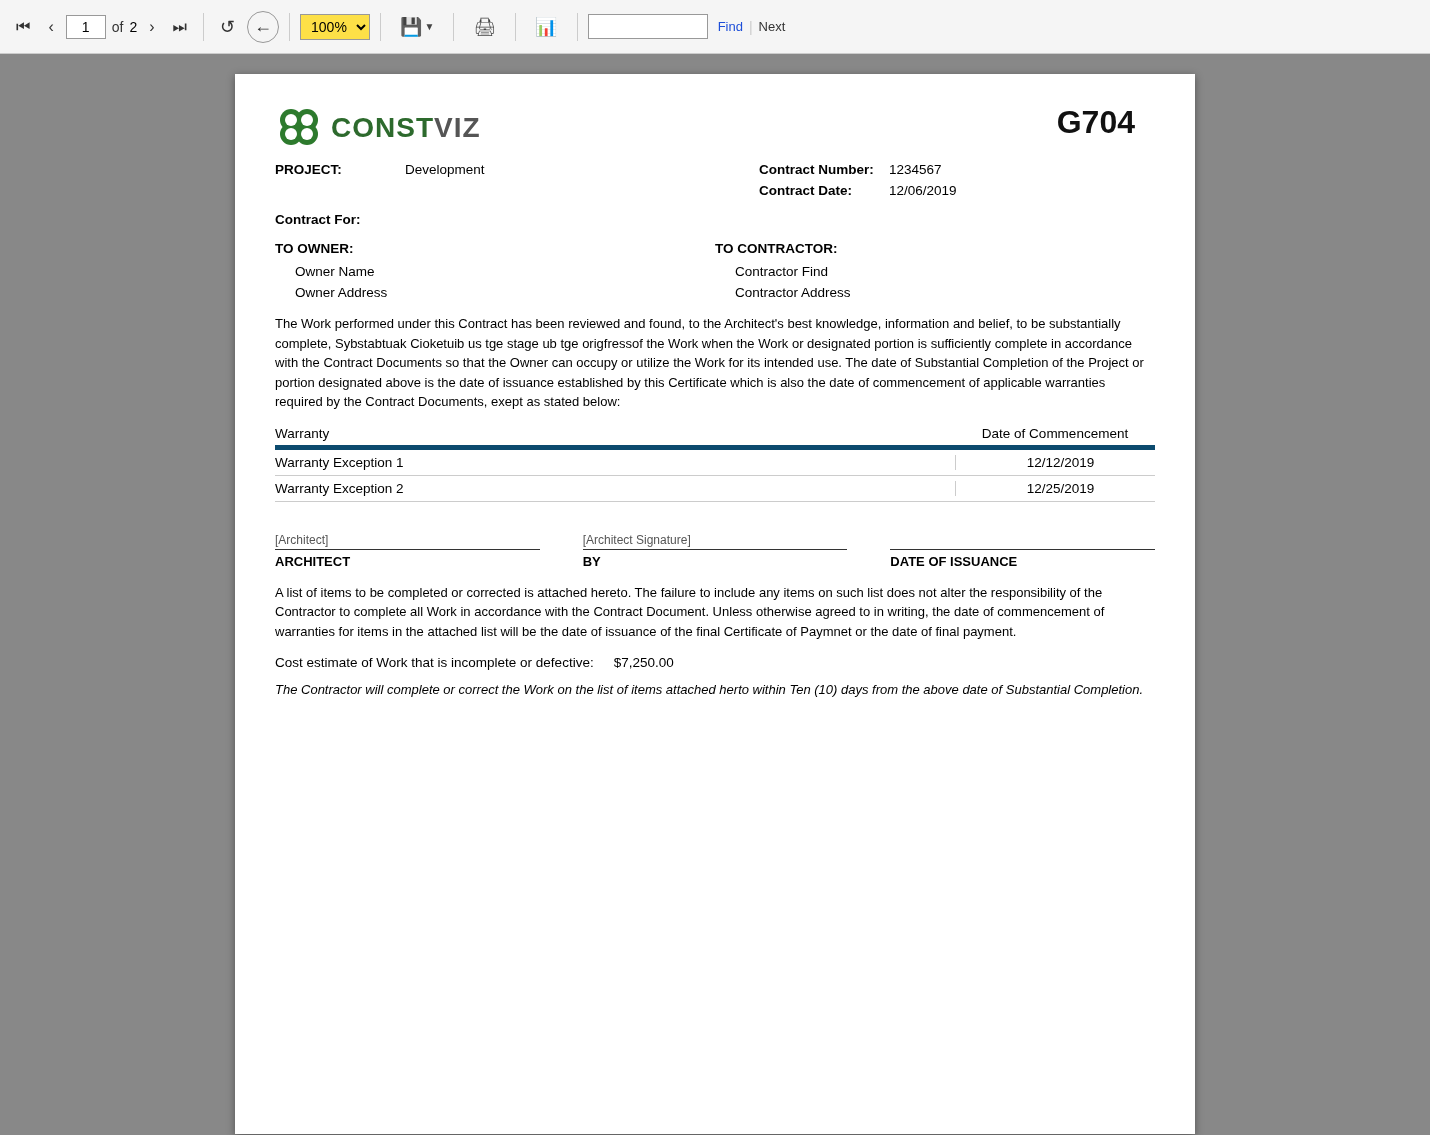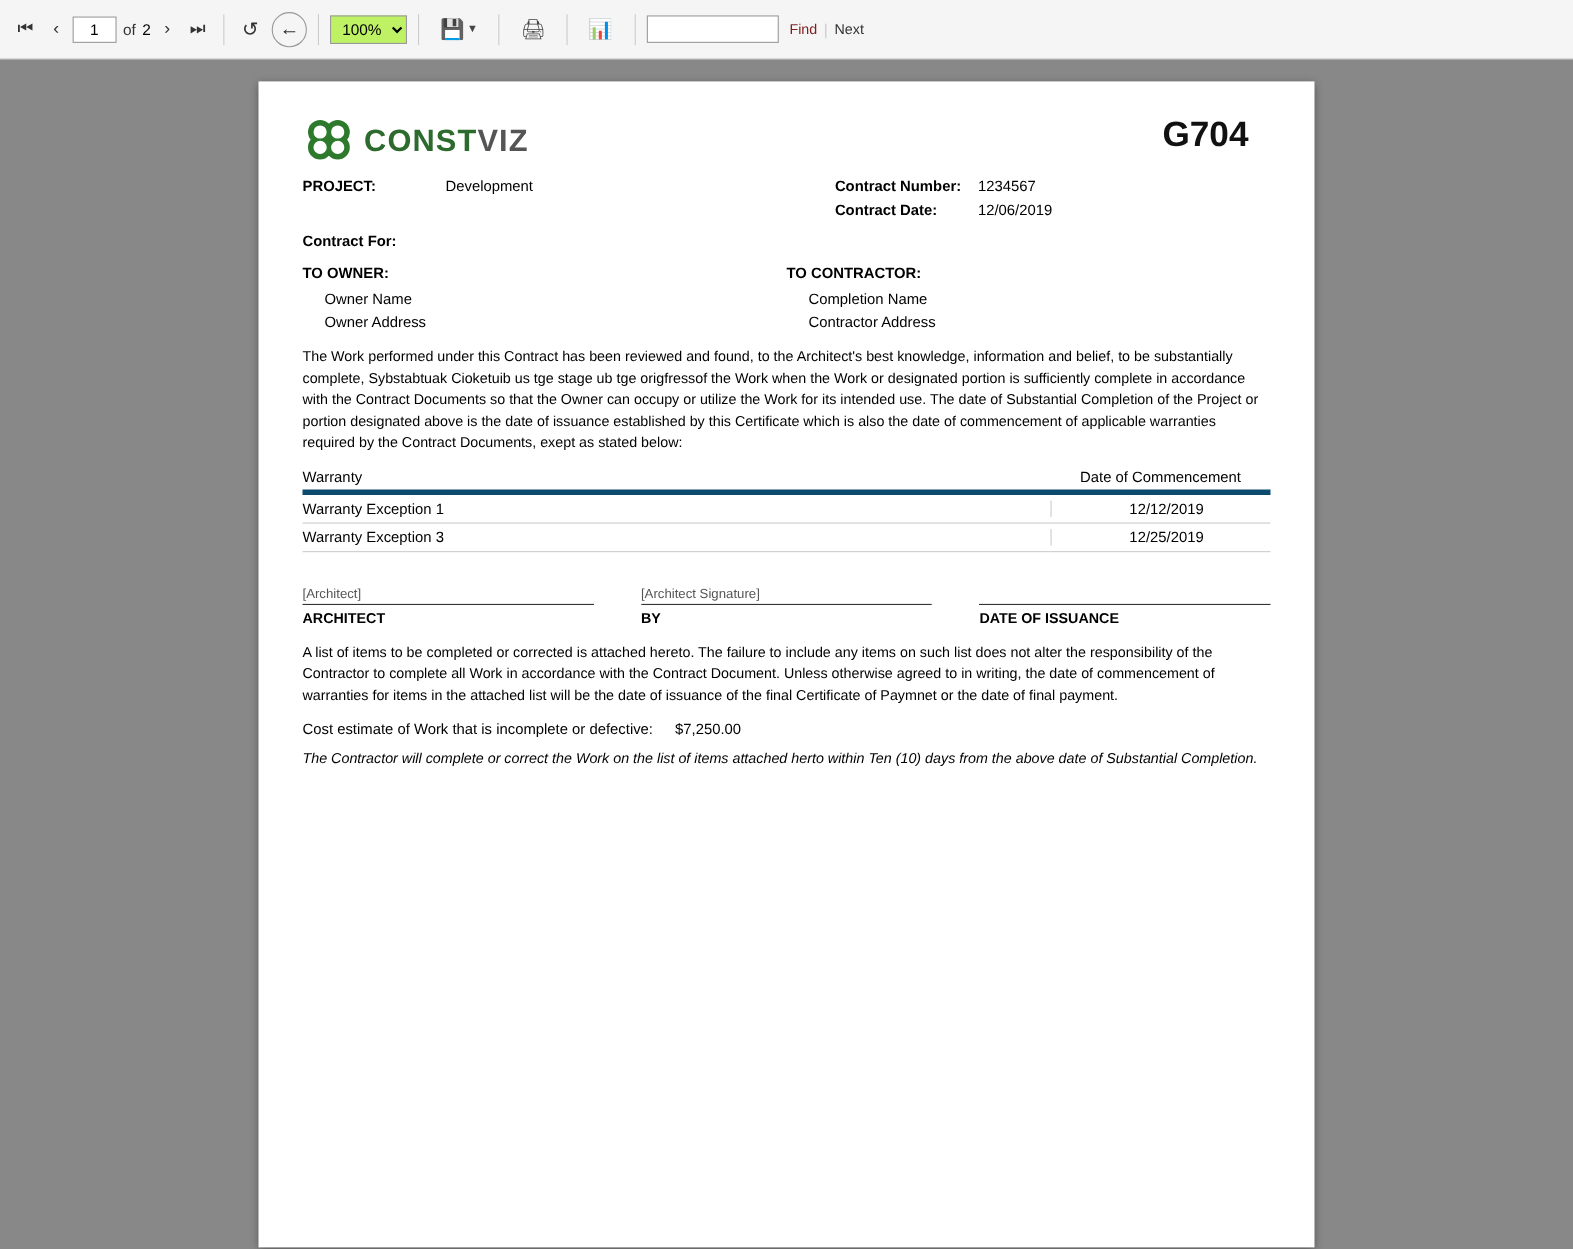--- a/index.html
+++ b/index.html
@@ -29,39 +29,39 @@
       border: 1px solid #999;
       padding: 3px;
       font-size: 14px;
     }
     #of-label { font-size: 14px; color: #333; }
     .toolbar-sep { width: 1px; height: 28px; background: #ccc; margin: 0 4px; }
     #zoom-select {
       border: 1px solid #999;
       padding: 3px 6px;
       font-size: 14px;
-      background: #bef264;
+      background: #fde047;
       cursor: pointer;
     }
     .toolbar-icon-btn {
       background: none;
       border: 1px solid transparent;
       cursor: pointer;
       padding: 4px 8px;
       font-size: 18px;
       color: #444;
       display: flex; align-items: center; gap: 2px;
     }
     #find-input {
       border: 1px solid #999;
       padding: 4px 6px;
       font-size: 13px;
       width: 120px;
     }
-    #find-label { font-size: 13px; color: #7f1d1d; margin-left: 4px; }
+    #find-label { font-size: 13px; color: #1d4ed8; margin-left: 4px; }
     #next-label { font-size: 13px; color: #333; cursor: pointer; }
 
     
     #doc-area {
       background: #888;
       min-height: calc(1135px - 54px);
       display: flex;
       justify-content: center;
       padding: 20px;
     }
@@ -316,38 +316,38 @@
     </div>
 
     <div class="to-section">
       <div class="to-left">
         <div class="to-header">TO OWNER:</div>
         <div class="to-name">Owner Name</div>
         <div class="to-address">Owner Address</div>
       </div>
       <div class="to-right">
         <div class="to-header">TO CONTRACTOR:</div>
-        <div class="to-name">Completion Name</div>
+        <div class="to-name">Contractor Find</div>
         <div class="to-address">Contractor Address</div>
       </div>
     </div>
 
     <div class="body-text">The Work performed under this Contract has been reviewed and found, to the Architect's best knowledge, information and belief, to be substantially complete,  Sybstabtuak Cioketuib us tge stage ub tge origfressof the Work when the Work or designated portion is sufficiently complete in accordance with the Contract Documents so that the Owner can occupy or utilize the Work for its intended use.  The date of Substantial Completion of the Project or portion designated above is the date of issuance established by this Certificate which is also the date of commencement of applicable warranties required by the Contract Documents, exept as stated below:</div>
 
     <div class="warranty-section">
       <div class="warranty-header">
         <span class="warranty-left">Warranty</span>
         <span class="wh-right">Date of Commencement</span>
       </div>
       <div class="warranty-row">
         <span class="warranty-left">Warranty Exception 1</span>
         <span class="warranty-right">12/12/2019</span>
       </div>
       <div class="warranty-row">
-        <span class="warranty-left">Warranty Exception 3</span>
+        <span class="warranty-left">Warranty Exception 2</span>
         <span class="warranty-right">12/25/2019</span>
       </div>
     </div>
 
     <div class="sig-section">
       <div class="sig-block">
         <div class="sig-line">
           <span>[Architect]</span>
         </div>
         <div class="sig-label">ARCHITECT</div>

